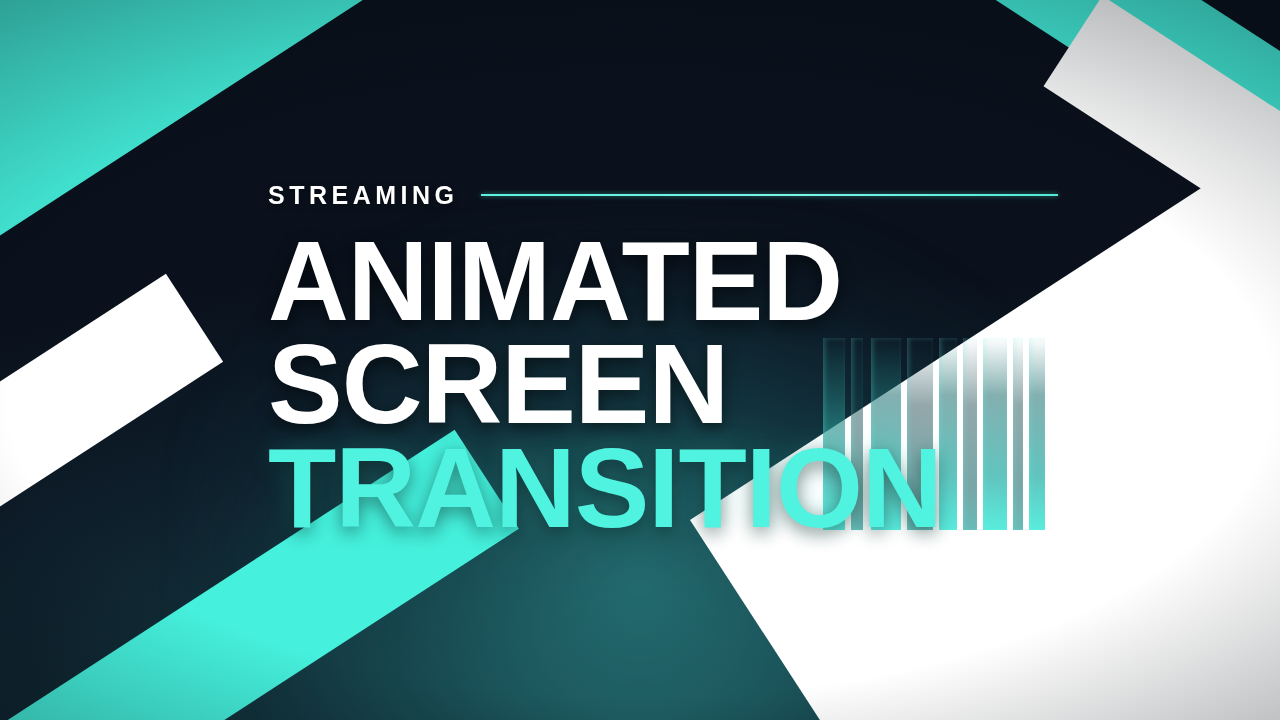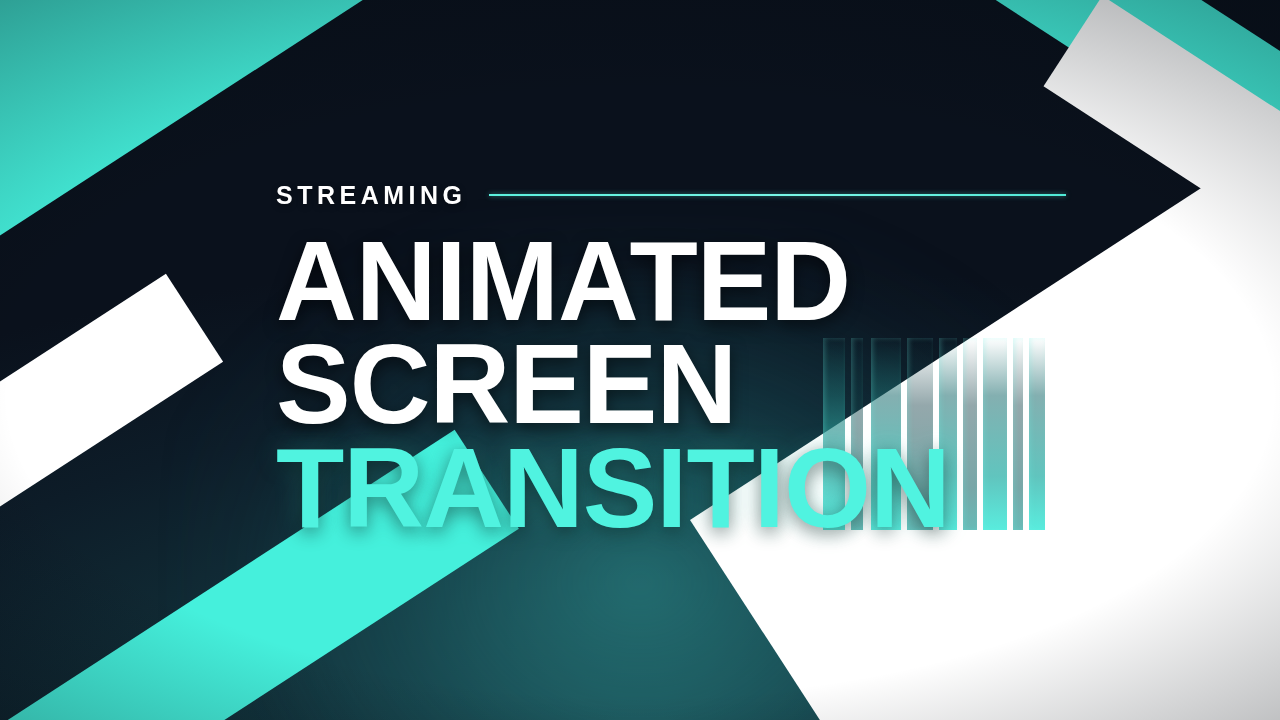--- a/index.html
+++ b/index.html
@@ -114,21 +114,20 @@
         rgba(30,108,110,0.6) 78%,
         rgba(46,160,155,0.72) 100%);
   }
 
   
   .headline{
     position:absolute;
     left:268px; top:180px;
     width:790px;
     z-index:6;
-    margin-left:8px;
   }
   .kicker-row{
     display:flex;
     align-items:center;
     gap:22px;
     height:30px;
   }
   .kicker{
     color:#ffffff;
     font-size:25px;

